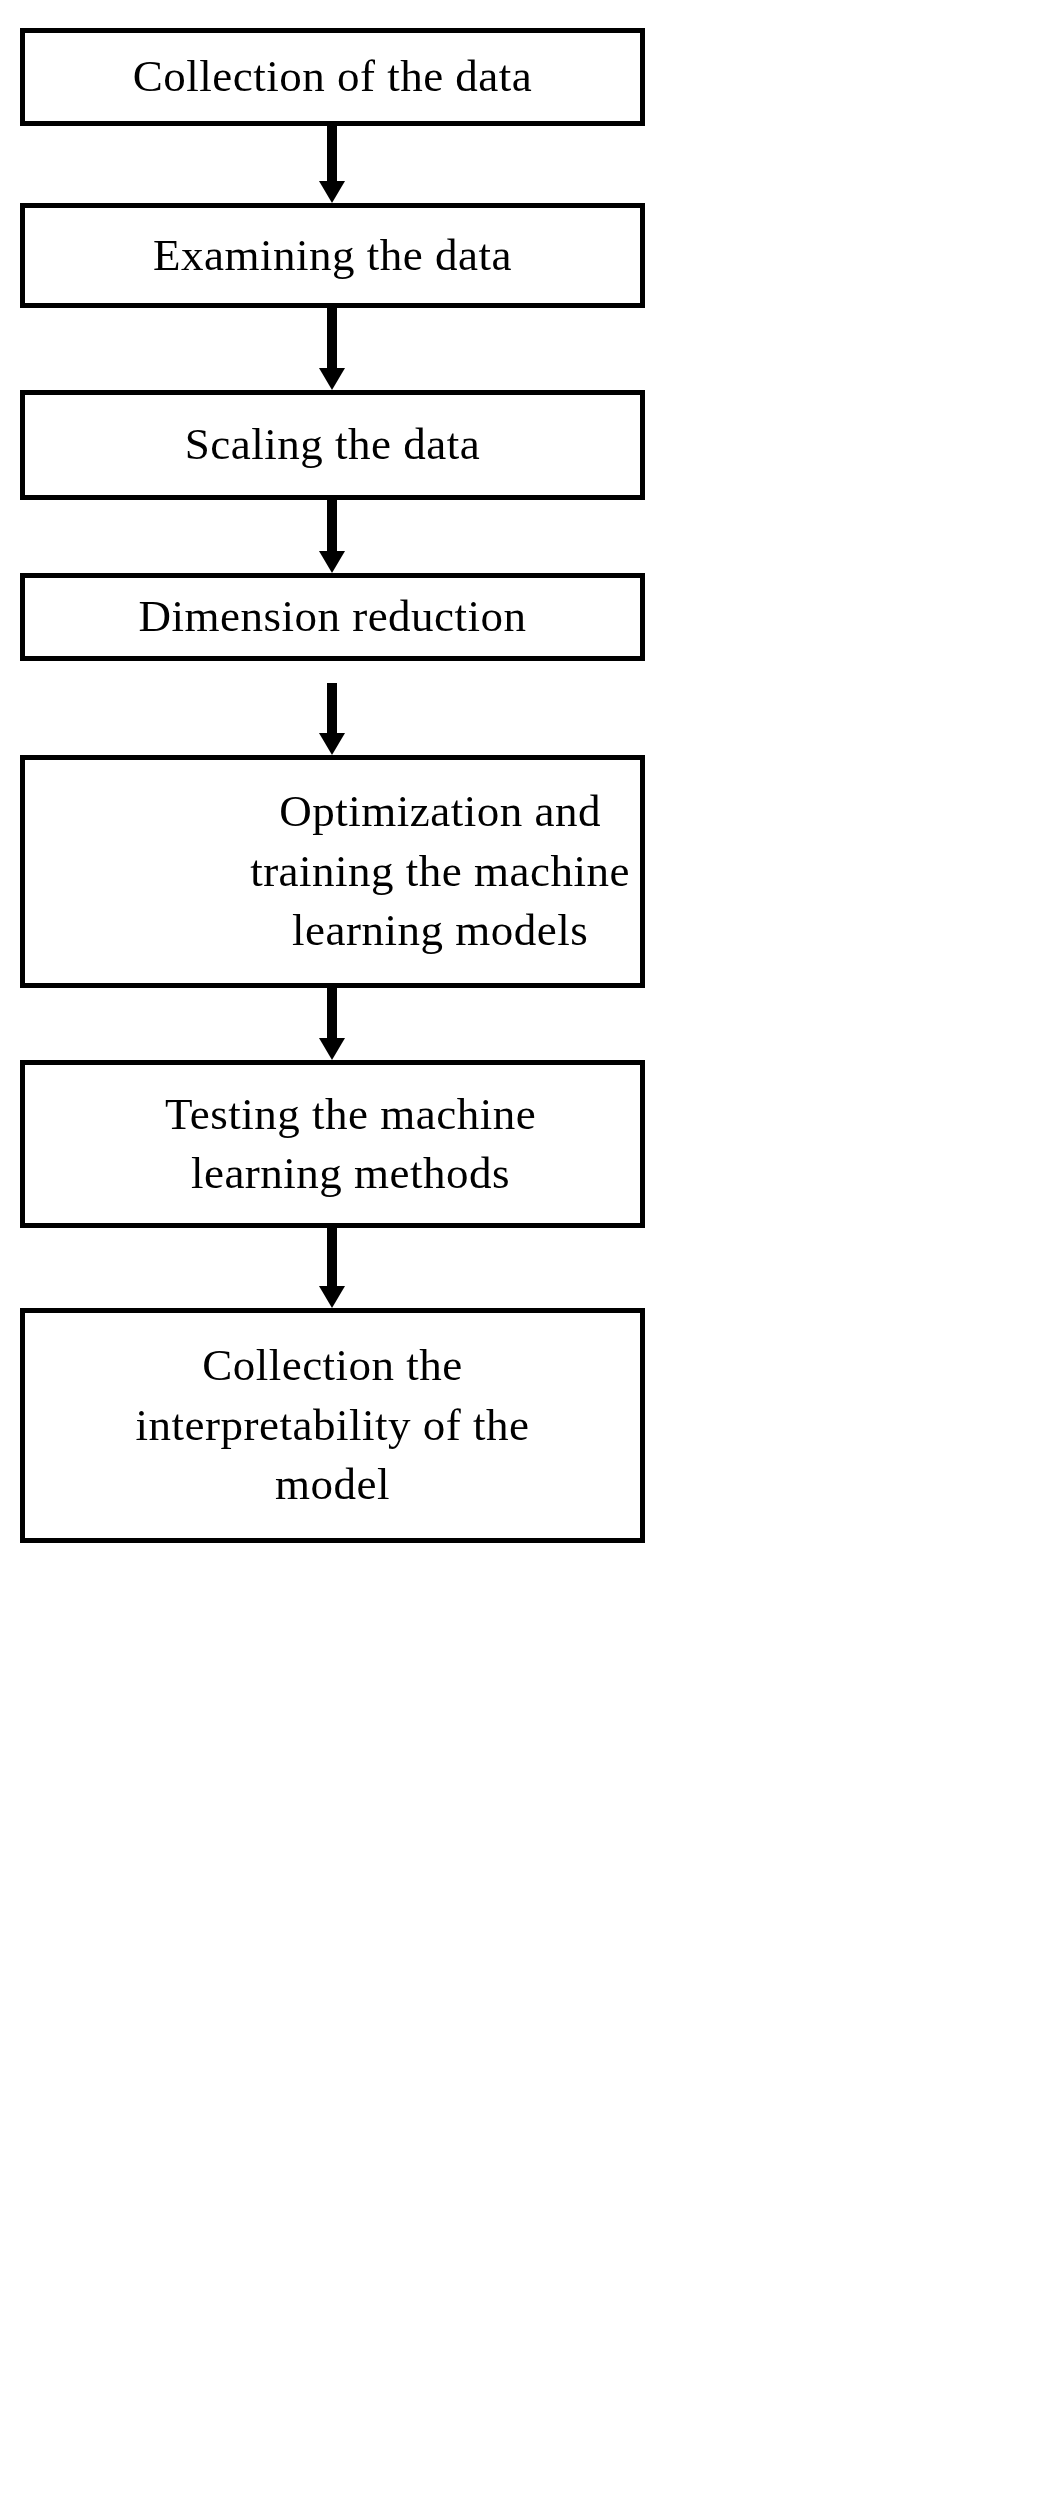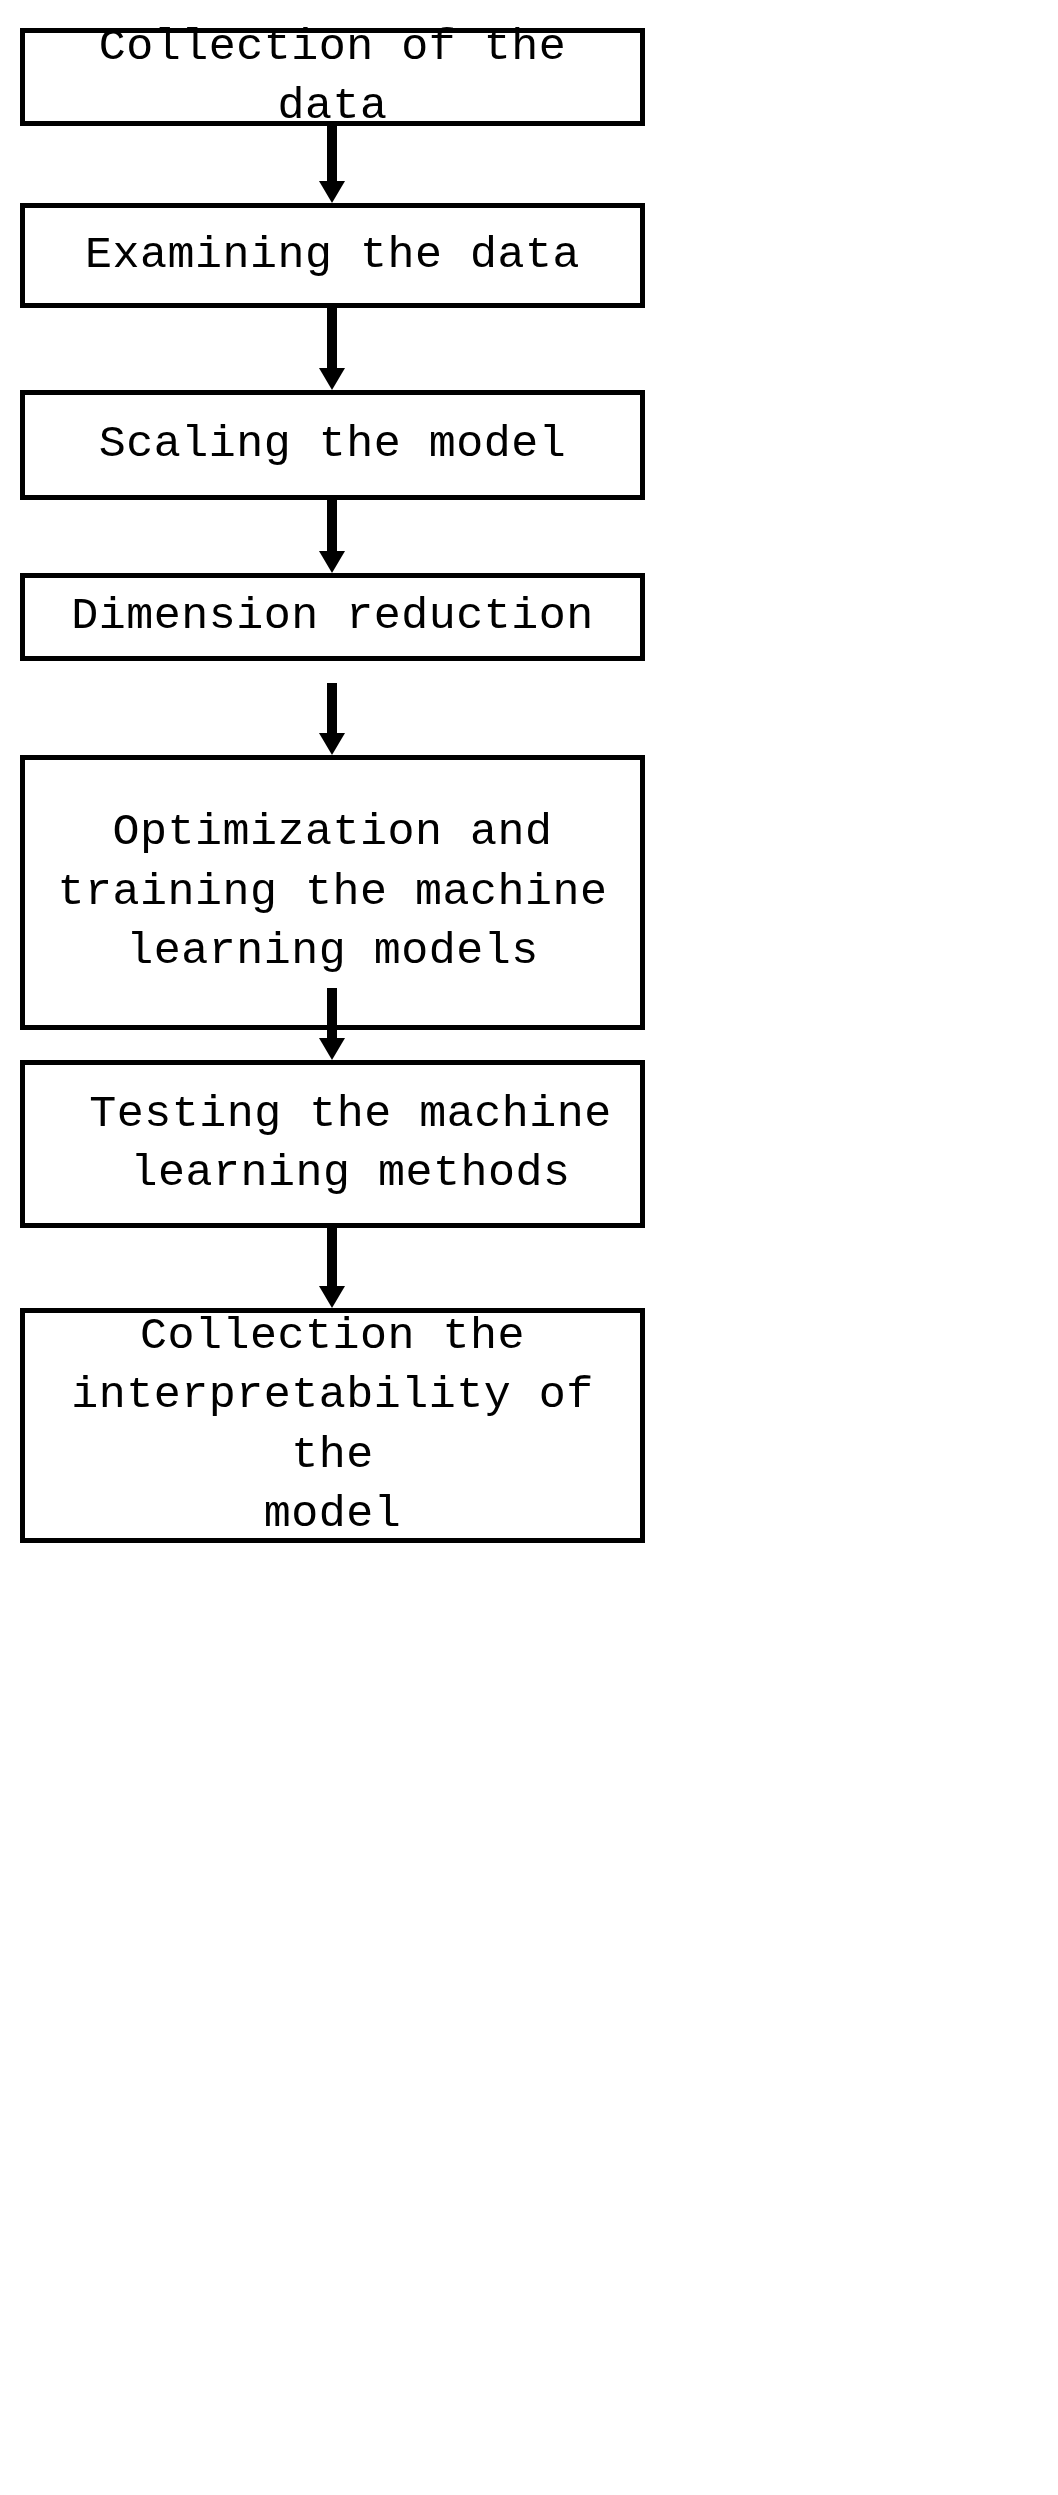--- a/index.html
+++ b/index.html
@@ -25,21 +25,21 @@
     width: 625px;
     box-sizing: border-box;
     border: 5px solid #000000;
     background: #ffffff;
     display: flex;
     align-items: center;
     justify-content: center;
     text-align: center;
   }
   .node-label {
-    font-family: Liberation Mono, monospace;
+    font-family: Liberation Serif, serif;
     font-size: 45px;
     line-height: 1.32;
     letter-spacing: 0.5px;
     color: #000000;
     padding: 0 10px;
     white-space: pre-line;
   }
   .connector {
     position: absolute;
     width: 26px;
@@ -78,38 +78,38 @@
   <div class="node" style="top:203px; height:105px;">
     <span class="node-label">Examining the data</span>
   </div>
 
   <div class="connector" style="left:319px; top:308px; height:82px;">
     <div class="shaft" style="height:60px;"></div>
     <div class="head" style="top:60px;"></div>
   </div>
 
   <div class="node" style="top:390px; height:110px;">
-    <span class="node-label">Scaling the model</span>
+    <span class="node-label">Scaling the data</span>
   </div>
 
   <div class="connector" style="left:319px; top:500px; height:73px;">
     <div class="shaft" style="height:51px;"></div>
     <div class="head" style="top:51px;"></div>
   </div>
 
   <div class="node" style="top:573px; height:88px;">
     <span class="node-label">Dimension reduction</span>
   </div>
 
   <div class="connector" style="left:319px; top:683px; height:72px;">
     <div class="shaft" style="height:50px;"></div>
     <div class="head" style="top:50px;"></div>
   </div>
 
-  <div class="node" style="top:755px; height:275px;">
+  <div class="node" style="top:755px; height:233px;justify-content:flex-end;">
     <span class="node-label">Optimization and
 training the machine
 learning models</span>
   </div>
 
   <div class="connector" style="left:319px; top:988px; height:72px;">
     <div class="shaft" style="height:50px;"></div>
     <div class="head" style="top:50px;"></div>
   </div>
 

